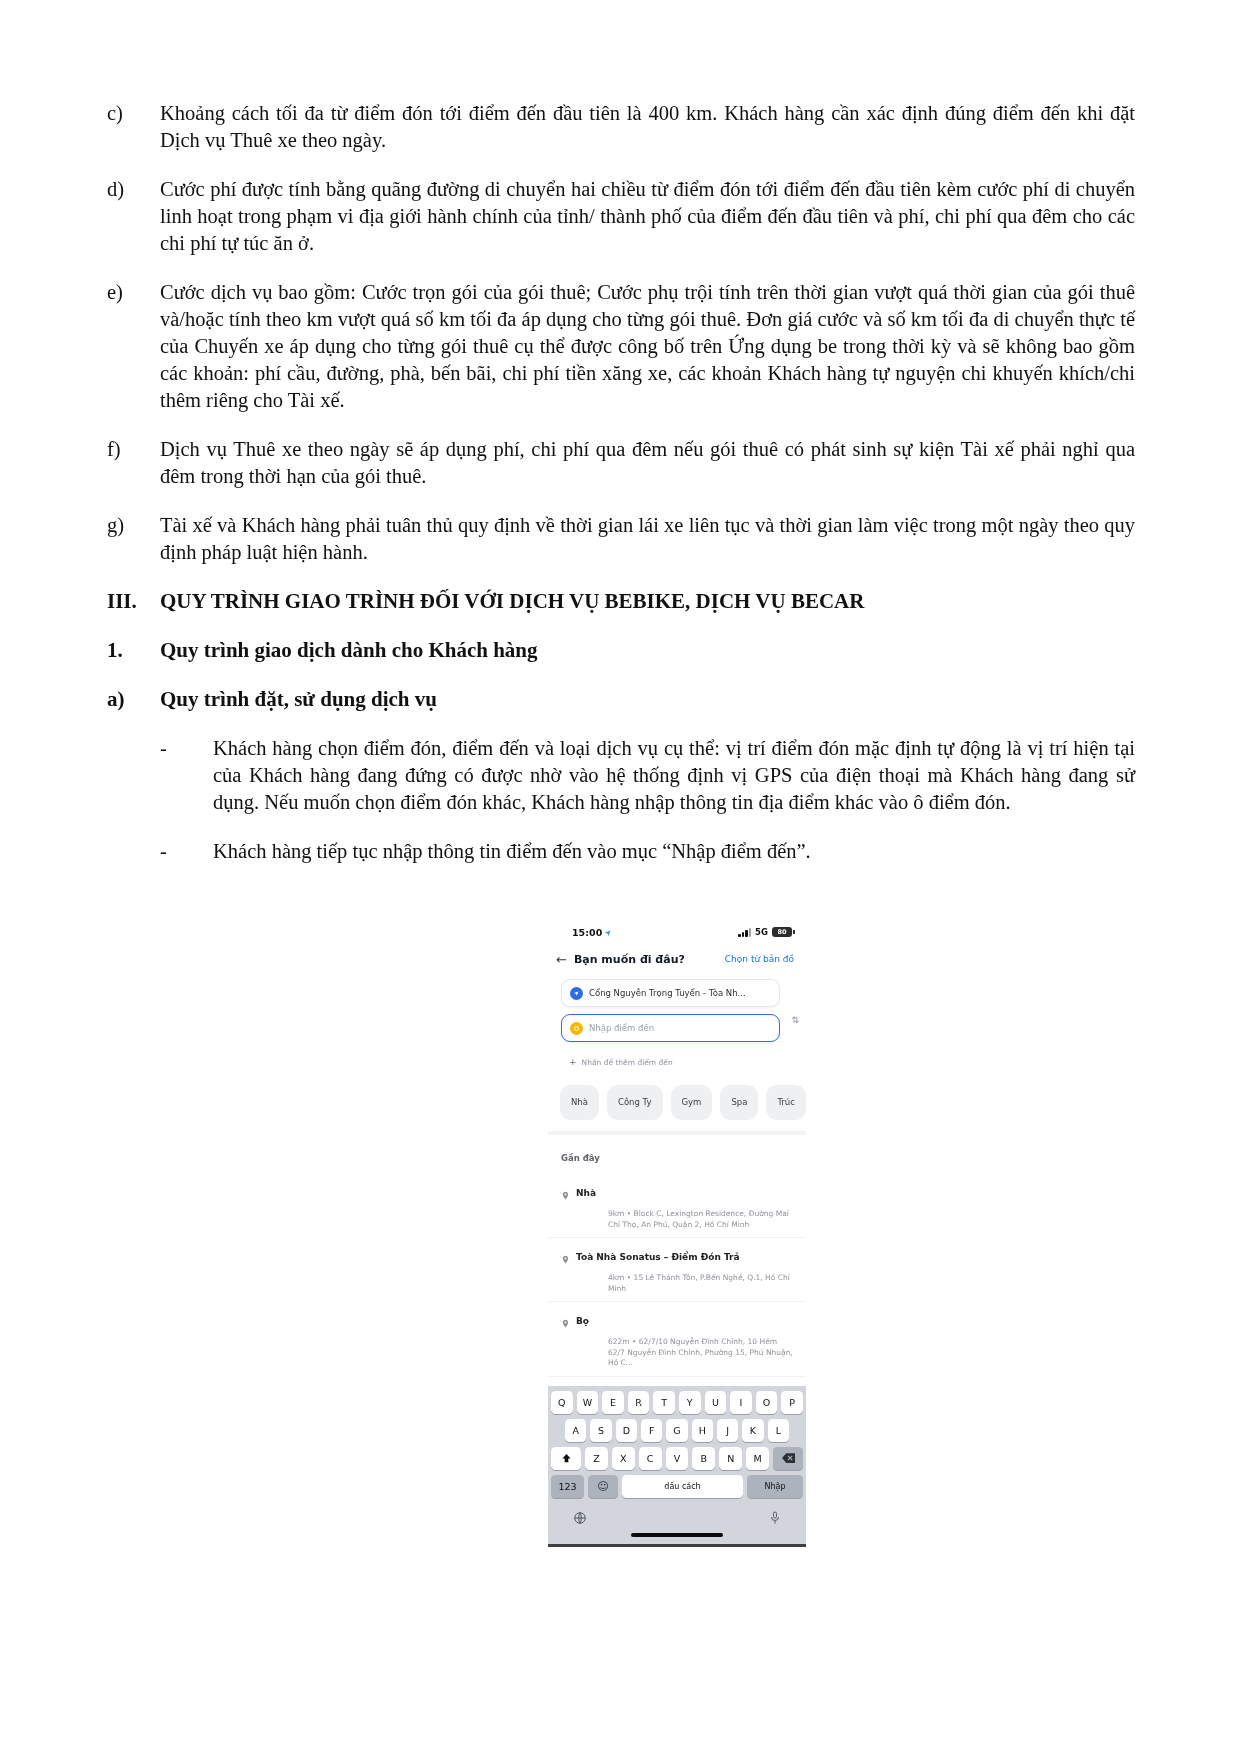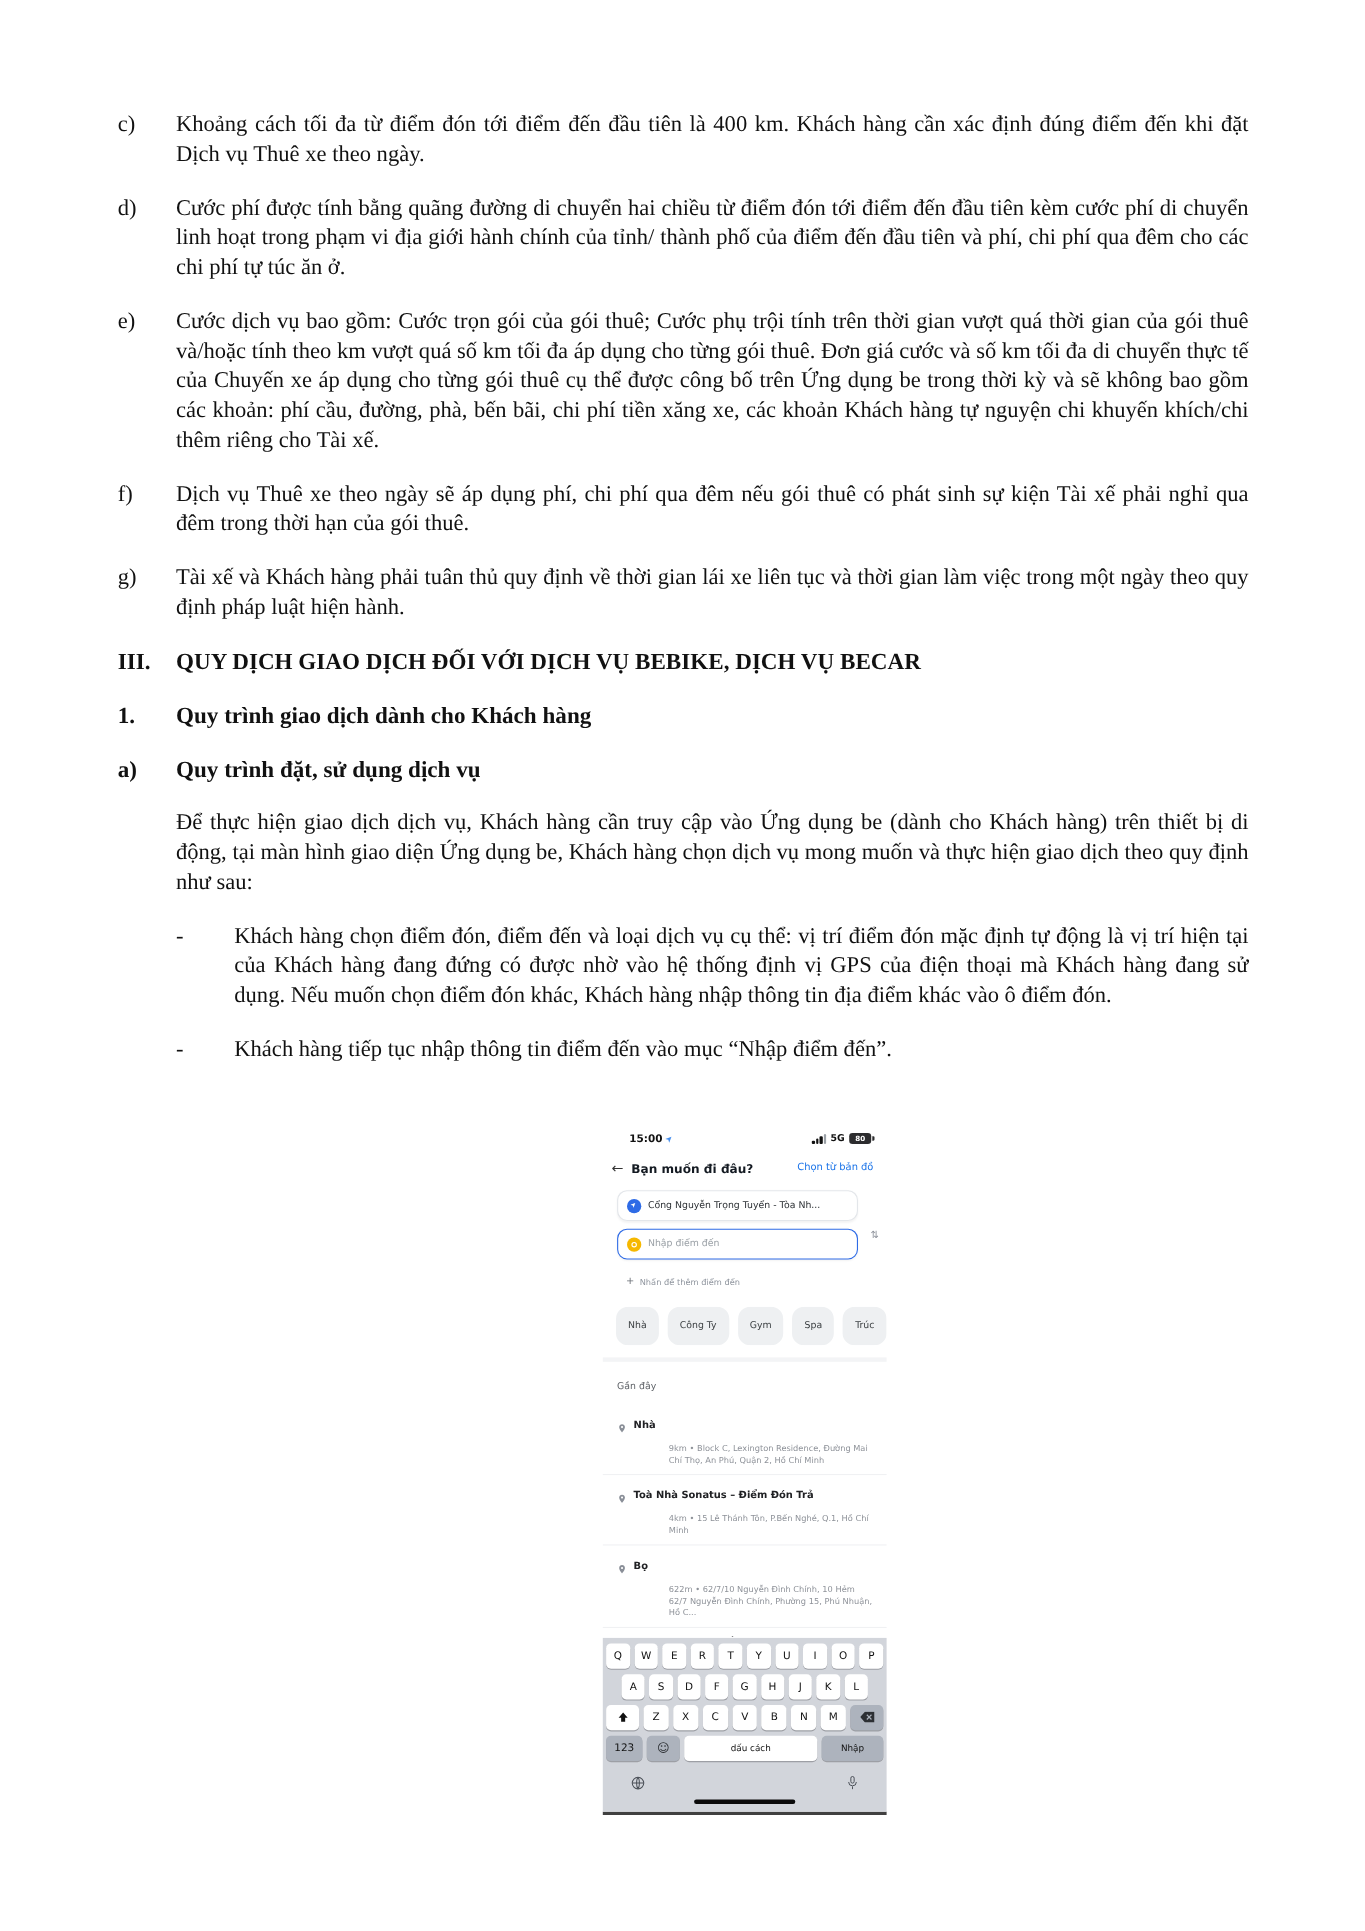--- a/index.html
+++ b/index.html
@@ -56,21 +56,21 @@
   .dot-dest::after{content:"";position:absolute;left:4px;top:4px;width:5px;height:5px;border-radius:50%;
                    background:var(--dest-yellow,#f6b800);border:1.5px solid #fff;box-sizing:border-box;}
   .field .val{font-size:8.5px;color:#2b2f33;white-space:nowrap;overflow:hidden;}
   .field .ph{font-size:8.5px;color:#9aa0a6;}
   .swap{position:absolute;right:7px;top:30px;font-size:9px;color:#8a8f98;}
   .addstop{display:flex;align-items:center;gap:5px;margin:2px 0 0 21px;font-size:7.5px;color:#8f959e;}
   .addstop .plus{font-size:9px;color:#6b7077;}
   .chips{display:flex;gap:8px;margin:9px 0 0 12px;width:246px;overflow:hidden;white-space:nowrap;}
   .chip{flex:none;background:#eef0f2;border-radius:11px;padding:4px 11px;font-size:8.5px;color:#3c4043;}
   .thick-div{height:4px;background:#f3f4f6;margin-top:11px;}
-  .recent-label{margin:10px 0 2px 13px;font-size:8.5px;font-weight:400;color:#5f6368;}
+  .recent-label{margin:10px 0 2px 13px;font-size:8.5px;font-weight:700;color:#5f6368;}
   .ritem{display:flex;gap:6px;padding:6px 10px 7px 13px;border-bottom:1px solid #f0f1f3;}
   .ritem:last-of-type{border-bottom:none;}
   .pin{flex:none;margin-top:11px;}
   .rtitle{font-size:9px;font-weight:bold;color:#202124;margin-bottom:2px;}
   .rdetail{font-size:7.5px;color:#8e9299;line-height:1.4;margin-left:32px;}
   .clipped{height:8px;overflow:hidden;margin-left:36px;font-size:9px;font-weight:bold;color:#202124;}
   
   .kb{background:var(--keyboard-bg,#d2d5db);padding:5px 3px 0;margin-top:1px;}
   .krow{display:flex;gap:4px;margin-bottom:5px;}
   .krow.r2{padding:0 14px;}
@@ -108,32 +108,31 @@
       <div class="li-label">f)</div>
       <div class="li-body">Dịch vụ Thuê xe theo ngày sẽ áp dụng phí, chi phí qua đêm nếu gói thuê có phát sinh sự kiện Tài xế phải nghỉ qua đêm trong thời hạn của gói thuê.</div>
     </div>
     <div class="li">
       <div class="li-label">g)</div>
       <div class="li-body">Tài xế và Khách hàng phải tuân thủ quy định về thời gian lái xe liên tục và thời gian làm việc trong một ngày theo quy định pháp luật hiện hành.</div>
     </div>
 
     <div class="hrow">
       <div class="li-label">III.</div>
-      <div>QUY DỊCH GIAO DỊCH ĐỐI VỚI DỊCH VỤ BEBIKE, DỊCH VỤ BECAR</div>
+      <div>QUY TRÌNH GIAO TRÌNH ĐỐI VỚI DỊCH VỤ BEBIKE, DỊCH VỤ BECAR</div>
     </div>
     <div class="hrow">
       <div class="li-label">1.</div>
       <div>Quy trình giao dịch dành cho Khách hàng</div>
     </div>
     <div class="hrow">
       <div class="li-label">a)</div>
       <div>Quy trình đặt, sử dụng dịch vụ</div>
     </div>
 
-    <div class="intro indent">Để thực hiện giao dịch dịch vụ, Khách hàng cần truy cập vào Ứng dụng be (dành cho Khách hàng) trên thiết bị di động, tại màn hình giao diện Ứng dụng be, Khách hàng chọn dịch vụ mong muốn và thực hiện giao dịch theo quy định như sau:</div>
 
     <div class="bullet">
       <div class="b-dash">-</div>
       <div class="b-body">Khách hàng chọn điểm đón, điểm đến và loại dịch vụ cụ thể: vị trí điểm đón mặc định tự động là vị trí hiện tại của Khách hàng đang đứng có được nhờ vào hệ thống định vị GPS của điện thoại mà Khách hàng đang sử dụng. Nếu muốn chọn điểm đón khác, Khách hàng nhập thông tin địa điểm khác vào ô điểm đón.</div>
     </div>
     <div class="bullet">
       <div class="b-dash">-</div>
       <div class="b-body">Khách hàng tiếp tục nhập thông tin điểm đến vào mục “Nhập điểm đến”.</div>
     </div>
 

